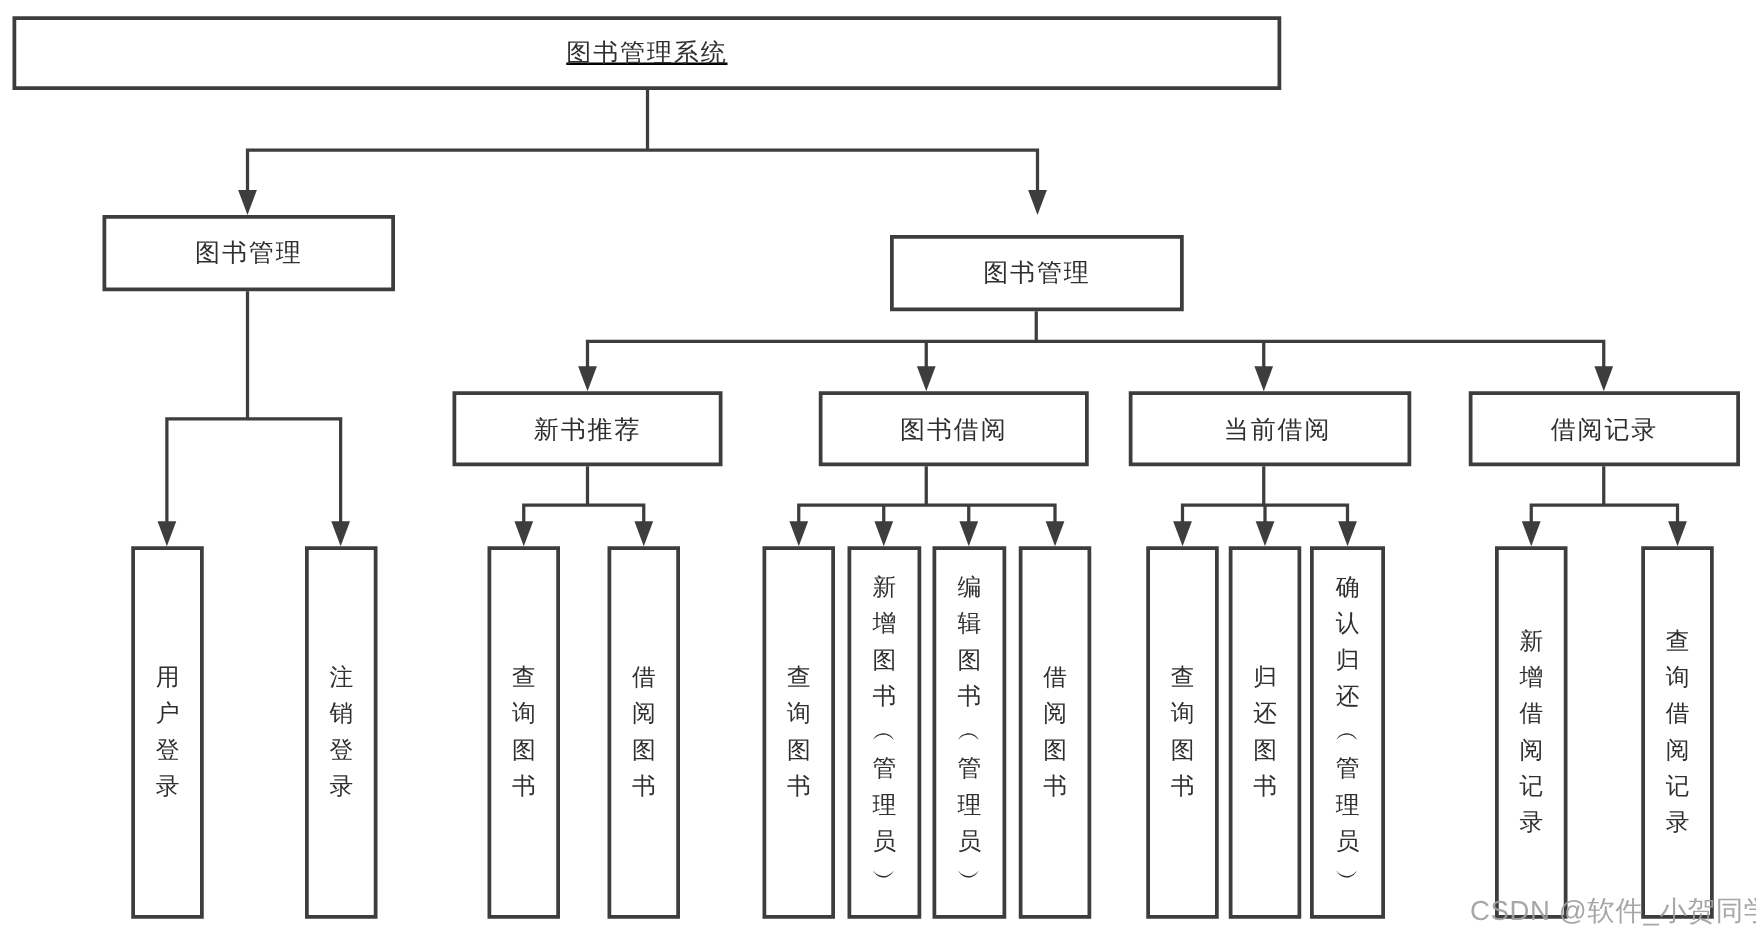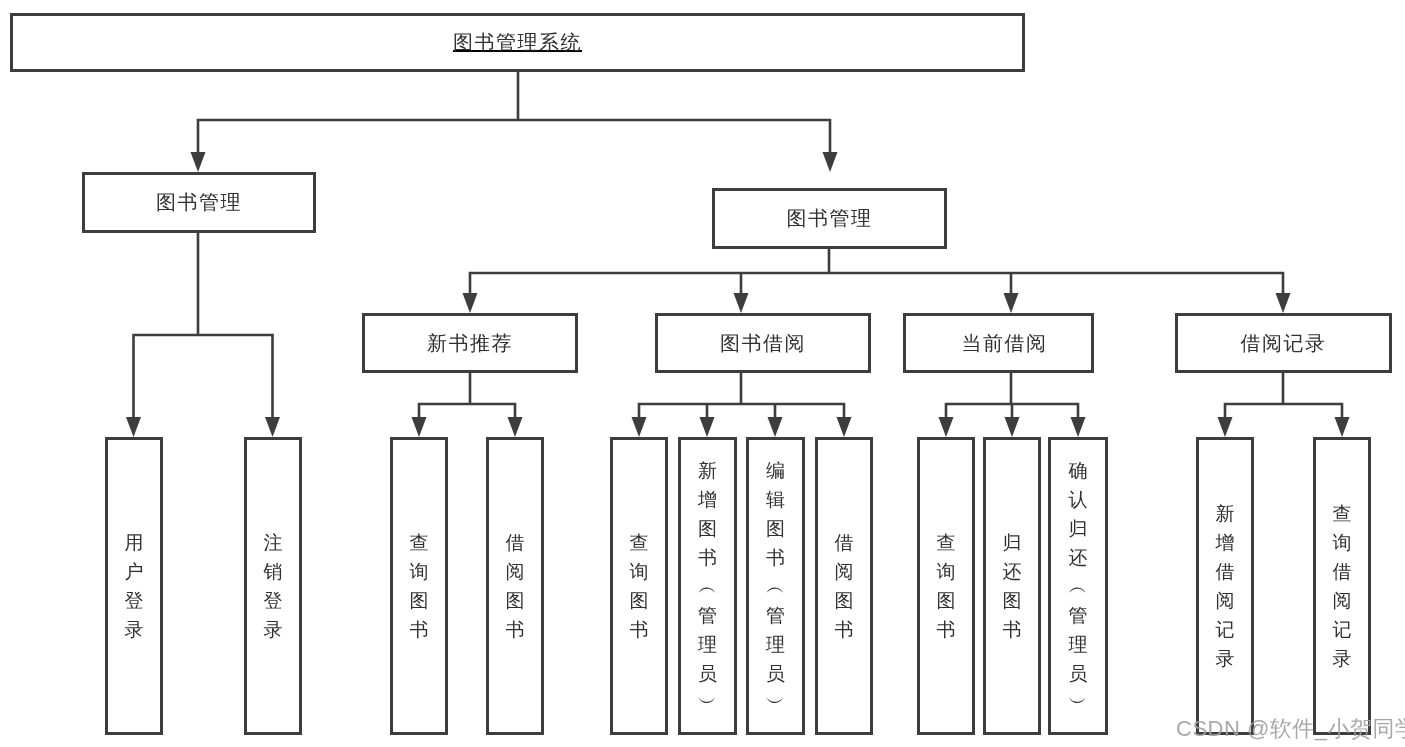--- a/index.html
+++ b/index.html
@@ -117,21 +117,21 @@
   <div class="node" style="left:712px; top:188px; width:235px; height:61px;">
     <span class="lbl">图书管理</span>
   </div>
 
   <div class="node" style="left:362px; top:313px; width:216px; height:60px;">
     <span class="lbl">新书推荐</span>
   </div>
   <div class="node" style="left:633px; top:313px; width:216px; height:60px;margin-left:22px;">
     <span class="lbl">图书借阅</span>
   </div>
-  <div class="node" style="left:903px; top:313px; width:191px; height:60px;padding-left:12px;">
+  <div class="node" style="left:903px; top:313px; width:226px; height:60px;padding-left:12px;">
     <span class="lbl">当前借阅</span>
   </div>
   <div class="node" style="left:1175px; top:313px; width:217px; height:60px;">
     <span class="lbl">借阅记录</span>
   </div>
 
   <div class="node" style="left:105px; top:437px; width:58px; height:298px;">
     <span class="vlbl">
         <span class="vchar">用</span>
         <span class="vchar">户</span>

